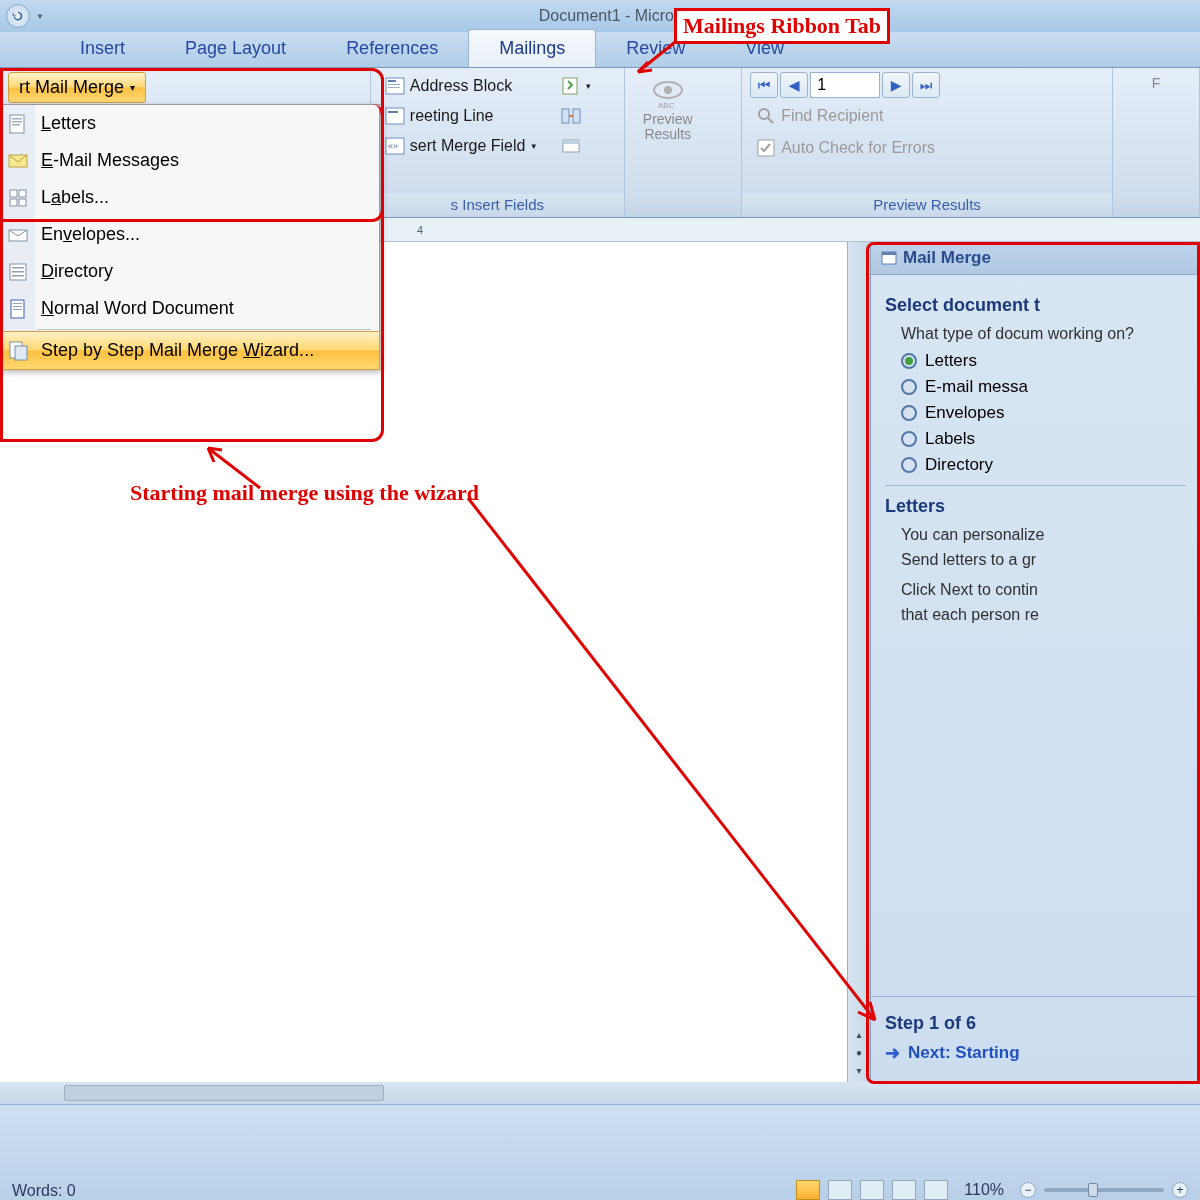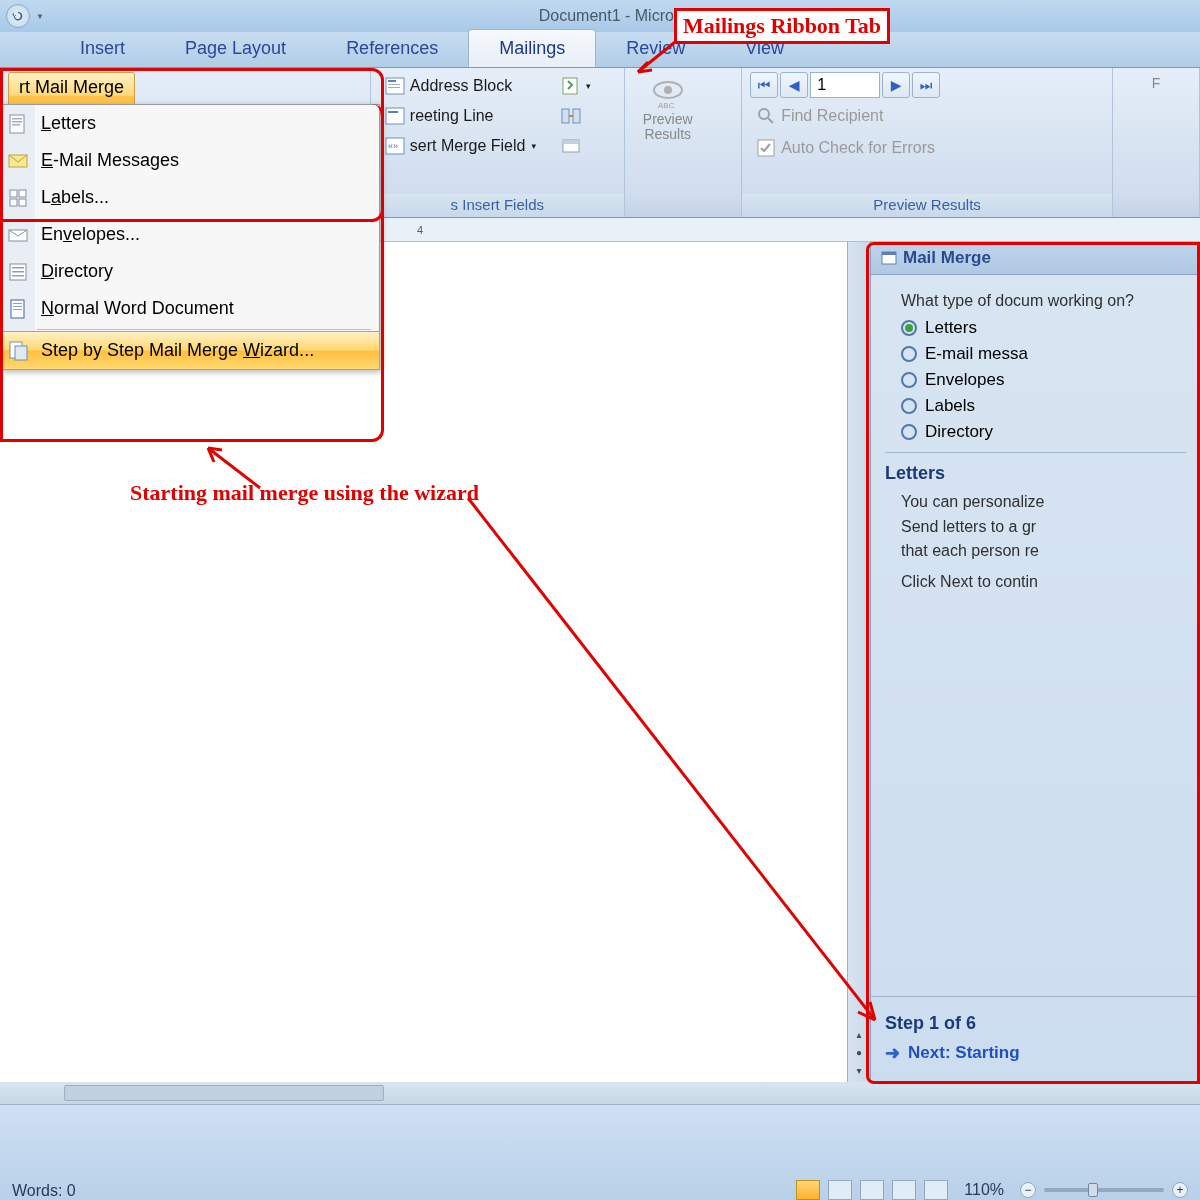--- a/index.html
+++ b/index.html
@@ -28,21 +28,21 @@
 .r-btn.disabled { color: #9a9a9a; }
 .big-btn { display: flex; flex-direction: column; align-items: center; justify-content: center; width: 70px; padding: 4px; font-size: 14px; color: #888; text-align: center; line-height: 1.1; }
 .icon16 { width: 22px; height: 22px; display: inline-block; }
 
 
 .nav-buttons { display: flex; align-items: center; gap: 2px; }
 .nav-btn { width: 28px; height: 26px; border: 1px solid #9ab4d0; background: linear-gradient(#f0f5fb,#dce8f4); border-radius: 3px; display: flex; align-items: center; justify-content: center; color: #3060c0; font-size: 14px; }
 .nav-input { width: 70px; height: 26px; border: 1px solid #9ab4d0; text-align: left; padding: 0 6px; font-size: 16px; background: #fff; }
 
 
-.smm-btn { background: linear-gradient(#fff2c8,#ffd878 48%,#ffc040 52%,#ffd878); border: 1px solid #d0a040; padding: 4px 10px; font-size: 18px; border-radius: 3px; display: flex; align-items: center; gap: 6px; flex-direction: column; }
+.smm-btn { background: linear-gradient(#fff2c8,#ffd878 48%,#ffc040 52%,#ffd878); border: 1px solid #d0a040; padding: 4px 10px; font-size: 18px; border-radius: 3px; display: flex; align-items: center; gap: 6px; }
 
 
 .dropdown { position: absolute; top: 104px; left: 0; width: 380px; background: linear-gradient(90deg,#e9eef4 0 34px,#f7f7f7 34px); border: 1px solid #9a9a9a; box-shadow: 2px 2px 6px rgba(0,0,0,.3); z-index: 10; }
 .dd-item { display: flex; align-items: center; padding: 8px 12px 8px 40px; font-size: 18px; position: relative; }
 .dd-item.highlighted { background: linear-gradient(#fff0c8,#ffd870 48%,#ffc040 52%,#ffd870); border: 1px solid #d0a040; margin: -1px; }
 .dd-sep { height: 1px; background: #c0c0c0; margin: 2px 8px 2px 36px; }
 .dd-icon { position: absolute; left: 6px; width: 22px; height: 22px; }
 .underline { text-decoration: underline; }
 
 
@@ -304,20 +304,21 @@
   </div>
   <div class="taskpane">
     <div class="tp-header">
       <svg width="16" height="16" viewBox="0 0 16 16">
           <rect x="1" y="2" width="14" height="12" fill="#fff" stroke="#6080b0"></rect>
           <rect x="1" y="2" width="14" height="3" fill="#6080b0"></rect>
         </svg>
       <span>Mail Merge</span>
     </div>
     <div class="tp-body">
+      <div class="tp-h">Select document t</div>
       <div class="tp-text">What type of docum working on?</div>
       <div class="radio-row">
           <span class="radio sel"></span>
           <span>Letters</span>
         </div>
       <div class="radio-row">
           <span class="radio"></span>
           <span>E-mail messa</span>
         </div>
       <div class="radio-row">
@@ -329,22 +330,22 @@
           <span>Labels</span>
         </div>
       <div class="radio-row">
           <span class="radio"></span>
           <span>Directory</span>
         </div>
       <div class="tp-sep"></div>
       <div class="tp-h">Letters</div>
       <div class="tp-text">You can personalize</div>
       <div class="tp-text">Send letters to a gr</div>
+      <div class="tp-text" style="margin-top:10px">Click Next to contin</div>
       <div class="tp-text">that each person re</div>
-      <div class="tp-text" style="margin-top:10px">Click Next to contin</div>
     </div>
     <div class="tp-footer">
       <div class="tp-h">Step 1 of 6</div>
       <div class="tp-next">
         <span class="arrow">➜</span>
         <span>Next: Starting</span>
       </div>
     </div>
   </div>
 </div>

